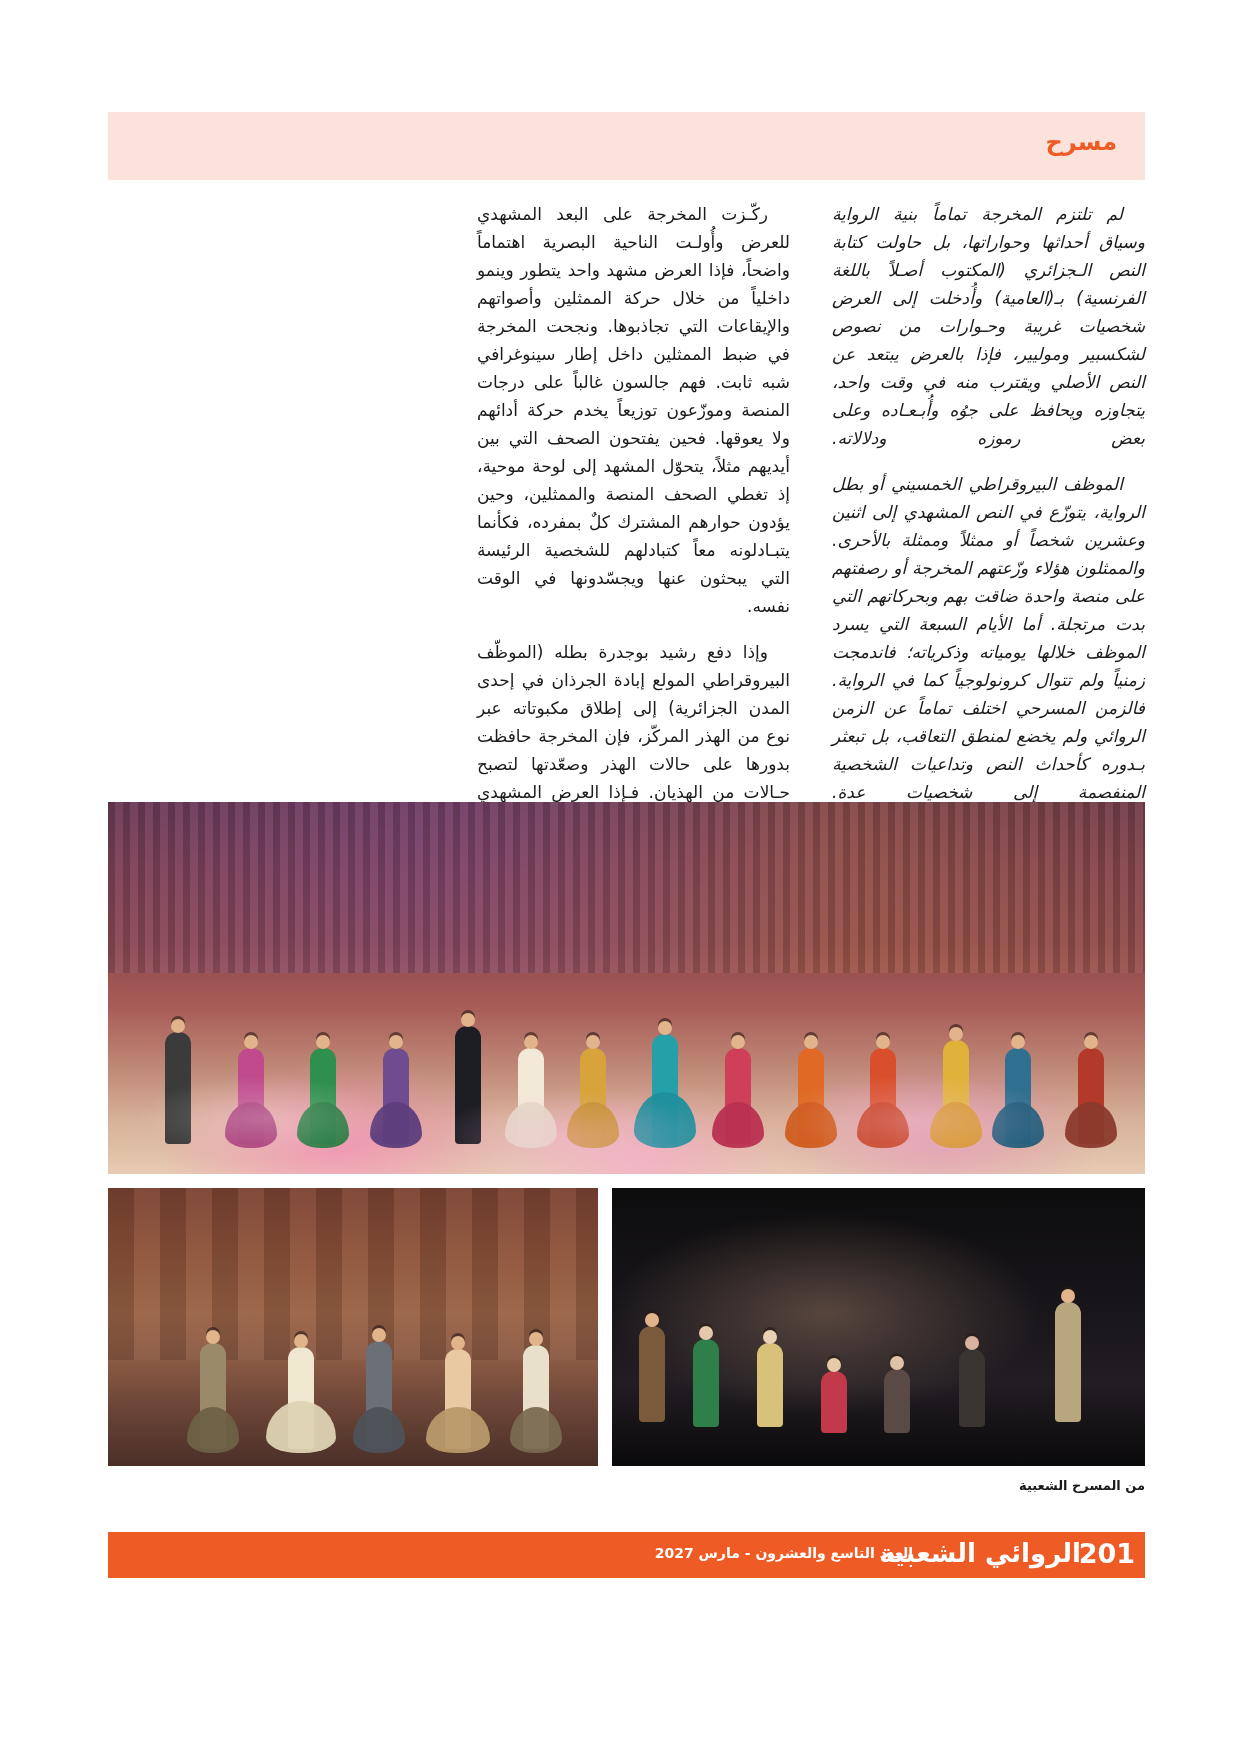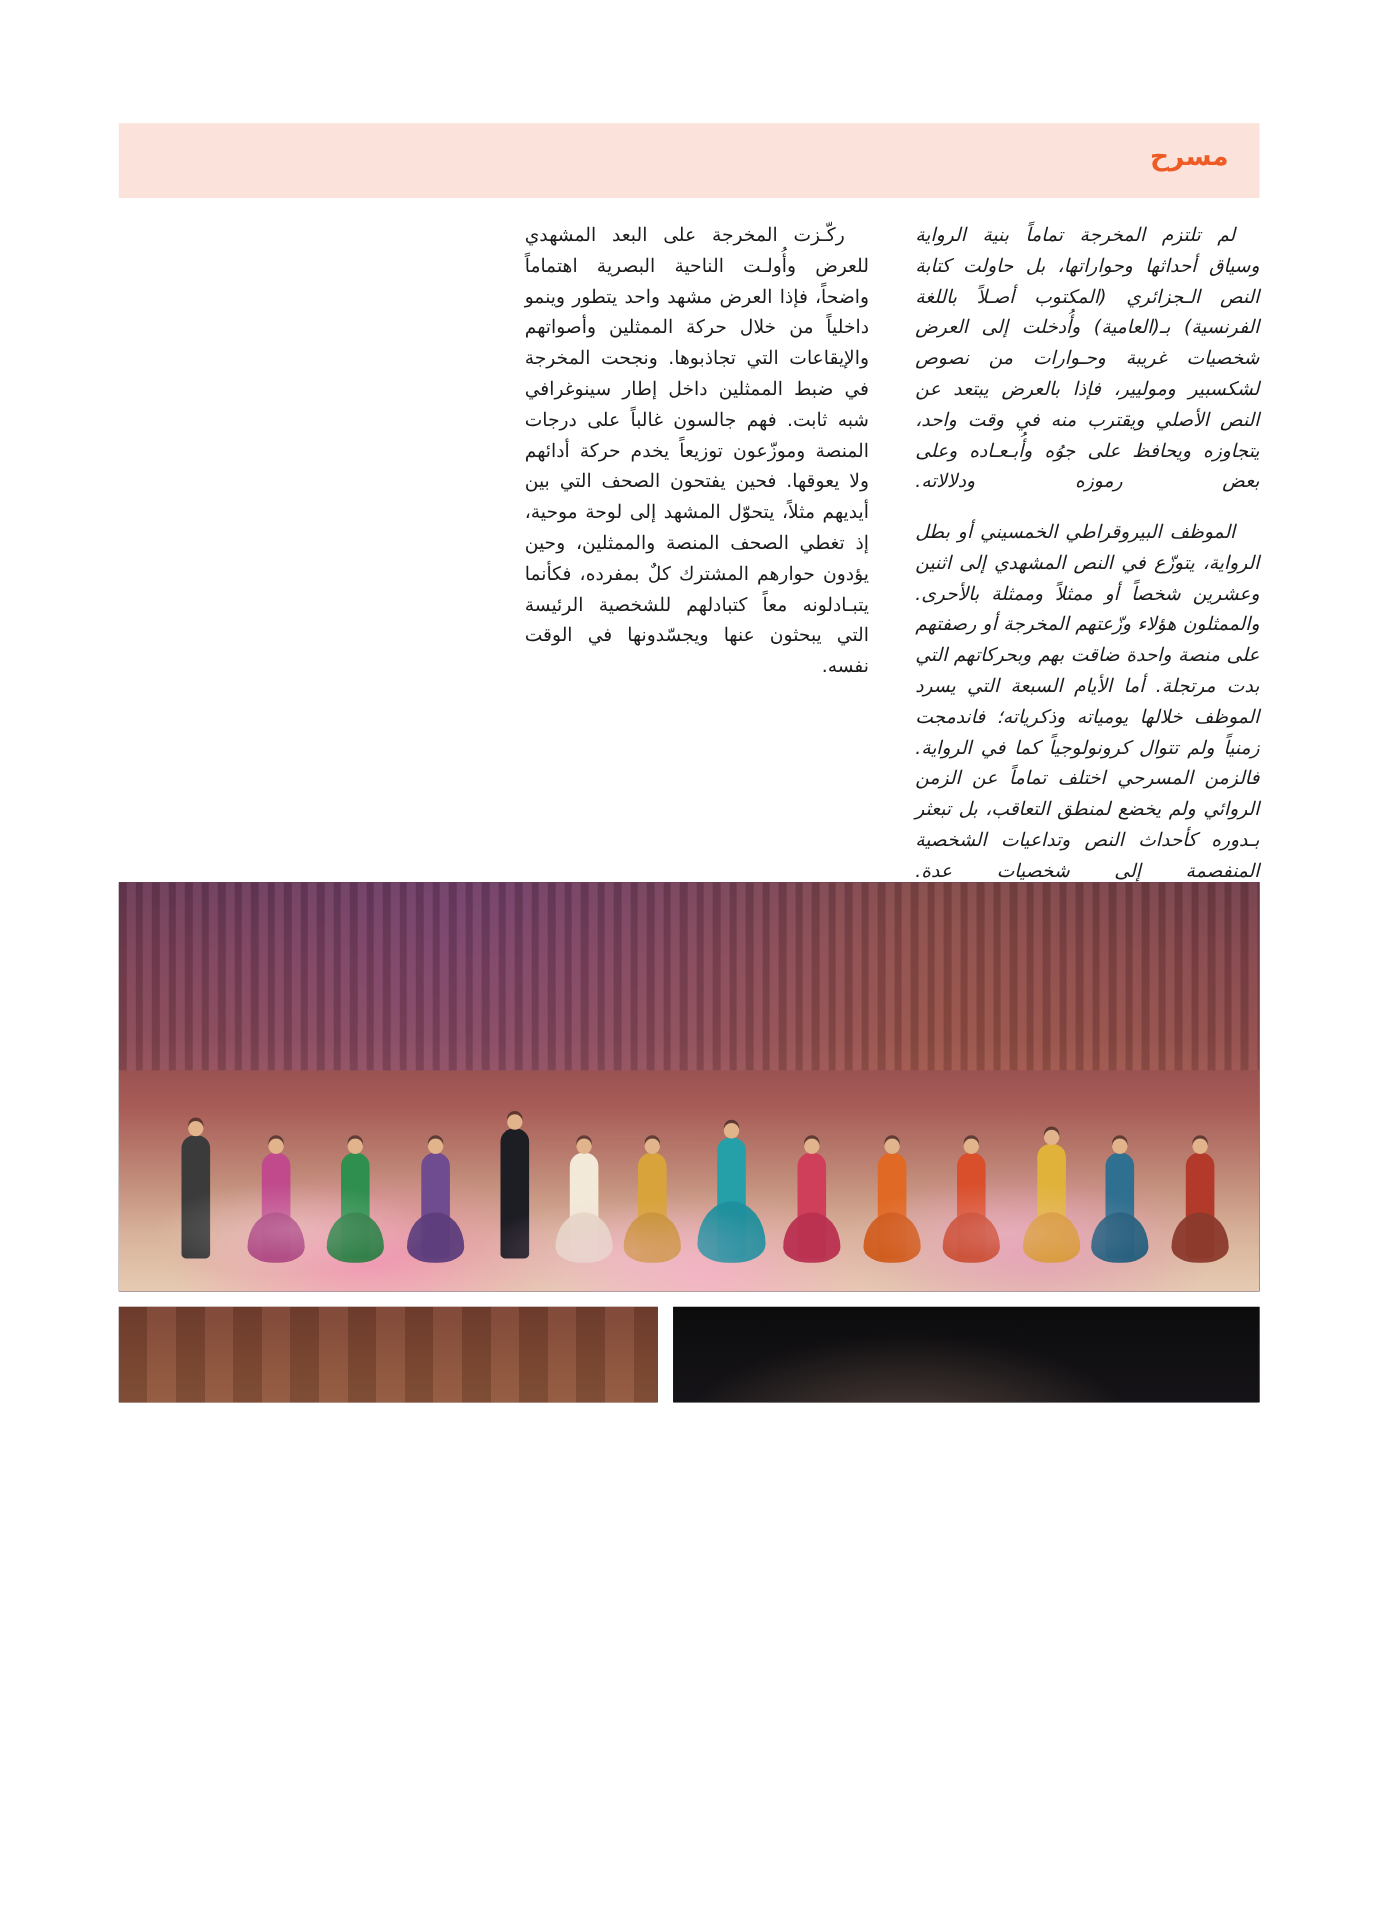--- a/index.html
+++ b/index.html
@@ -3,21 +3,21 @@
 <meta charset="utf-8">
 <style>
   html, body {
     margin: 0;
     padding: 0;
     background: #ffffff;
   }
   .page {
     position: relative;
     width: 1253px;
-    height: 1275px;
+    height: 1749px;
     background: #ffffff;
     font-family: "DejaVu Sans", "Liberation Sans", sans-serif;
     overflow: hidden;
     border-radius: 24px;
   }
 
   
   .header-band {
     position: absolute;
     top: 112px;
@@ -251,20 +251,21 @@
 
   <div class="columns">
 
     <div class="col col-1">
       <p>لم تلتزم المخرجة تماماً بنية الرواية وسياق أحداثها وحواراتها، بل حاولت كتابة النص الـجزائري (المكتوب أصـلاً باللغة الفرنسية) بـ(العامية) وأُدخلت إلى العرض شخصيات غريبة وحـوارات من نصوص لشكسبير وموليير، فإذا بالعرض يبتعد عن النص الأصلي ويقترب منه في وقت واحد، يتجاوزه ويحافظ على جوُه وأُبـعـاده وعلى بعض رموزه ودلالاته.</p>
       <p>الموظف البيروقراطي الخمسيني أو بطل الرواية، يتوزّع في النص المشهدي إلى اثنين وعشرين شخصاً أو ممثلاً وممثلة بالأحرى. والممثلون هؤلاء وزّعتهم المخرجة أو رصفتهم على منصة واحدة ضاقت بهم وبحركاتهم التي بدت مرتجلة. أما الأيام السبعة التي يسرد الموظف خلالها يومياته وذكرياته؛ فاندمجت زمنياً ولم تتوال كرونولوجياً كما في الرواية. فالزمن المسرحي اختلف تماماً عن الزمن الروائي ولم يخضع لمنطق التعاقب، بل تبعثر بـدوره كأحداث النص وتداعيات الشخصية المنفصمة إلى شخصيات عدة.</p>
     </div>
 
     <div class="col col-2">
       <p>ركّـزت المخرجة على البعد المشهدي للعرض وأُولـت الناحية البصرية اهتماماً واضحاً، فإذا العرض مشهد واحد يتطور وينمو داخلياً من خلال حركة الممثلين وأصواتهم والإيقاعات التي تجاذبوها. ونجحت المخرجة في ضبط الممثلين داخل إطار سينوغرافي شبه ثابت. فهم جالسون غالباً على درجات المنصة وموزّعون توزيعاً يخدم حركة أدائهم ولا يعوقها. فحين يفتحون الصحف التي بين أيديهم مثلاً، يتحوّل المشهد إلى لوحة موحية، إذ تغطي الصحف المنصة والممثلين، وحين يؤدون حوارهم المشترك كلٌ بمفرده، فكأنما يتبـادلونه معاً كتبادلهم للشخصية الرئيسة التي يبحثون عنها ويجسّدونها في الوقت نفسه.</p>
+      <p>وإذا دفع رشيد بوجدرة بطله (الموظّف البيروقراطي المولع إبادة الجرذان في إحدى المدن الجزائرية) إلى إطلاق مكبوتاته عبر نوع من الهذر المركّز، فإن المخرجة حافظت بدورها على حالات الهذر وصعّدتها لتصبح حـالات من الهذيان. فـإذا العرض المشهدي</p>
     </div>
 
   </div>
 
 
   <div class="photo photo-main">
     <div class="scene scene-main">
       <div class="fig" style="right:4%;  background:#b33a2a;">
           <span class="head"></span>
           <span class="skirt" style="background:#8b3a2c;"></span>

